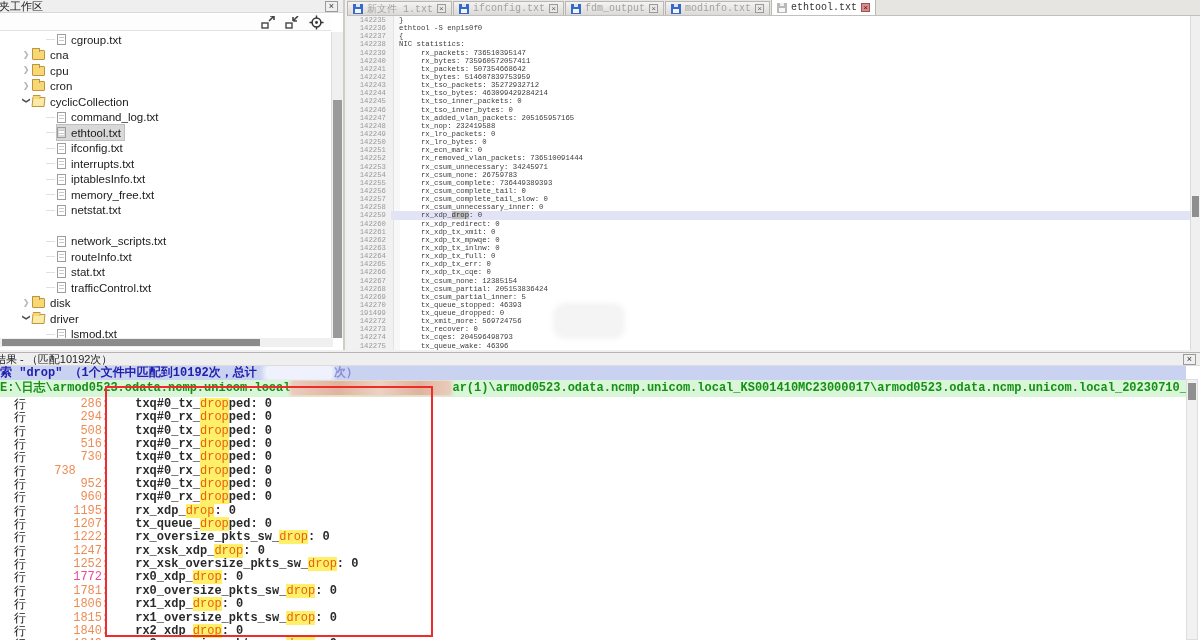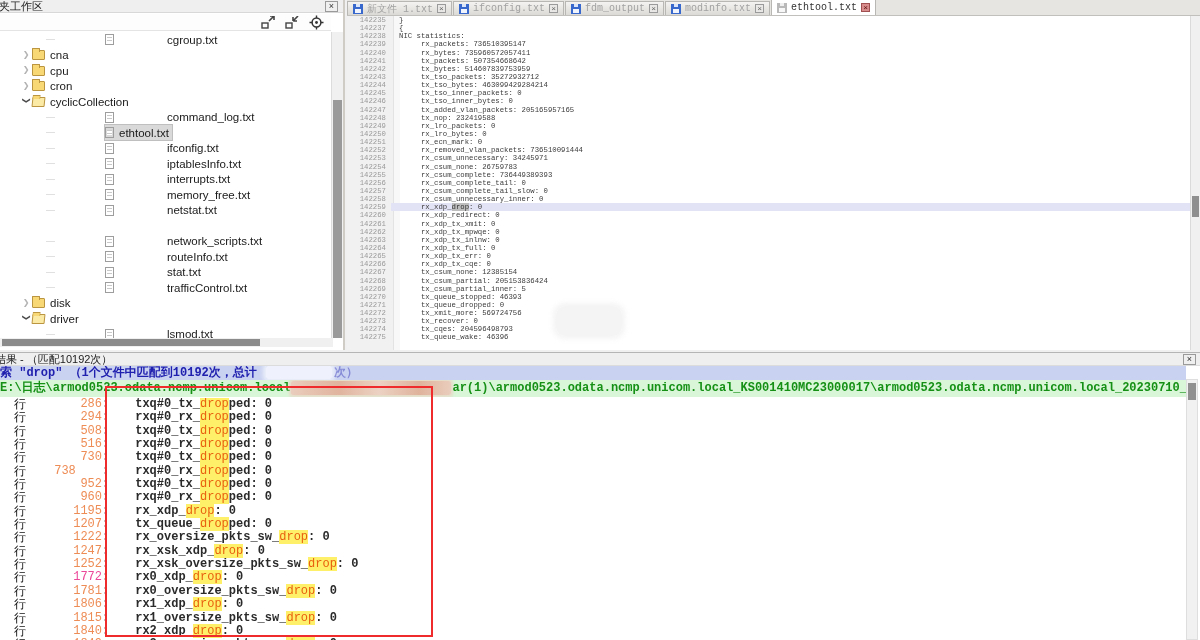--- a/index.html
+++ b/index.html
@@ -21,21 +21,21 @@
   .panel-toolbar { position:absolute; left:0; top:14px; right:12px; height:17px; background:#fdfdfd;
                    display:flex; justify-content:flex-end; align-items:center; gap:7px; padding-right:6px;
                    border-bottom:1px solid #e4e4e4; }
   .tool-btn { width:17px; height:15px; display:flex; align-items:center; justify-content:center; }
   .tool-btn svg { display:block; }
 
   #tree { position:absolute; left:0; top:32px; width:333px; height:306px; overflow:hidden; background:#fff; }
   .tree-row { height:15.5px; display:flex; align-items:center; font-size:11.5px; color:#1a1a1a;
               white-space:nowrap; }
   .tree-row.folder { padding-left:20px; }
-  .tree-row.file   { padding-left:46px;gap:48px; }
+  .tree-row.file   { padding-left:46px; }
   .chev { width:12px; font-size:8px; color:#b3b3b3; display:inline-block; text-align:center;
           transform:translateY(-1px); }
   .chev.open { color:#4a4a4a; transform:rotate(90deg) translateX(-1px); }
   .tick { width:9px; height:1px; background:#e0e0e0; margin-right:2px; }
   .folder-icon { position:relative; width:13px; height:10px; background:#f7d875; border:1px solid #bb953f;
                  border-radius:1px; margin-right:5px; flex:none; }
   .folder-icon::before { content:""; position:absolute; left:-1px; top:-3px; width:6px; height:3px;
                  background:#f7d875; border:1px solid #bb953f; border-bottom:none; border-radius:1px 1px 0 0; }
   .folder-icon.open { background:#fbe9a6; transform:skewX(-6deg); }
   .file-icon { position:relative; width:9px; height:11px; background:#fff; border:1px solid #9d9d9d;
@@ -192,26 +192,26 @@
           </span>
         </div>
         <div class="tree-row file">
           <span class="tick"></span>
           <span class="file-icon"></span>
           <span class="lbl">ifconfig.txt</span>
         </div>
         <div class="tree-row file">
           <span class="tick"></span>
           <span class="file-icon"></span>
+          <span class="lbl">interrupts.txt</span>
+        </div>
+        <div class="tree-row file">
+          <span class="tick"></span>
+          <span class="file-icon"></span>
           <span class="lbl">iptablesInfo.txt</span>
-        </div>
-        <div class="tree-row file">
-          <span class="tick"></span>
-          <span class="file-icon"></span>
-          <span class="lbl">interrupts.txt</span>
         </div>
         <div class="tree-row file">
           <span class="tick"></span>
           <span class="file-icon"></span>
           <span class="lbl">memory_free.txt</span>
         </div>
         <div class="tree-row file">
           <span class="tick"></span>
           <span class="file-icon"></span>
           <span class="lbl">netstat.txt</span>
@@ -284,20 +284,21 @@
           <span class="tab-close">×</span>
         </div>
         <div class="tab active">
           <span class="floppy-icon gray"></span>
           <span class="tab-label">ethtool.txt</span>
           <span class="tab-close">×</span>
         </div>
       </div>
     <div id="editor-body">
         <div class="eline"><span class="lnum">142235</span><span class="ltext">}</span></div>
+        <div class="eline"><span class="lnum">142236</span><span class="ltext">ethtool -S enp1s0f0</span></div>
         <div class="eline"><span class="lnum">142237</span><span class="ltext">{</span></div>
         <div class="eline"><span class="lnum">142238</span><span class="ltext">NIC statistics:</span></div>
         <div class="eline"><span class="lnum">142239</span><span class="ltext">     rx_packets: 736510395147</span></div>
         <div class="eline"><span class="lnum">142240</span><span class="ltext">     rx_bytes: 735960572057411</span></div>
         <div class="eline"><span class="lnum">142241</span><span class="ltext">     tx_packets: 507354668642</span></div>
         <div class="eline"><span class="lnum">142242</span><span class="ltext">     tx_bytes: 514607839753959</span></div>
         <div class="eline"><span class="lnum">142243</span><span class="ltext">     tx_tso_packets: 35272932712</span></div>
         <div class="eline"><span class="lnum">142244</span><span class="ltext">     tx_tso_bytes: 463099429284214</span></div>
         <div class="eline"><span class="lnum">142245</span><span class="ltext">     tx_tso_inner_packets: 0</span></div>
         <div class="eline"><span class="lnum">142246</span><span class="ltext">     tx_tso_inner_bytes: 0</span></div>
@@ -318,21 +319,21 @@
         <div class="eline"><span class="lnum">142261</span><span class="ltext">     rx_xdp_tx_xmit: 0</span></div>
         <div class="eline"><span class="lnum">142262</span><span class="ltext">     rx_xdp_tx_mpwqe: 0</span></div>
         <div class="eline"><span class="lnum">142263</span><span class="ltext">     rx_xdp_tx_inlnw: 0</span></div>
         <div class="eline"><span class="lnum">142264</span><span class="ltext">     rx_xdp_tx_full: 0</span></div>
         <div class="eline"><span class="lnum">142265</span><span class="ltext">     rx_xdp_tx_err: 0</span></div>
         <div class="eline"><span class="lnum">142266</span><span class="ltext">     rx_xdp_tx_cqe: 0</span></div>
         <div class="eline"><span class="lnum">142267</span><span class="ltext">     tx_csum_none: 12385154</span></div>
         <div class="eline"><span class="lnum">142268</span><span class="ltext">     tx_csum_partial: 205153836424</span></div>
         <div class="eline"><span class="lnum">142269</span><span class="ltext">     tx_csum_partial_inner: 5</span></div>
         <div class="eline"><span class="lnum">142270</span><span class="ltext">     tx_queue_stopped: 46393</span></div>
-        <div class="eline"><span class="lnum">142271</span><span class="ltext">     tx_queue_dropped: 0</span></div>
+        <div class="eline"><span class="lnum">191499</span><span class="ltext">     tx_queue_dropped: 0</span></div>
         <div class="eline"><span class="lnum">142272</span><span class="ltext">     tx_xmit_more: 569724756</span></div>
         <div class="eline"><span class="lnum">142273</span><span class="ltext">     tx_recover: 0</span></div>
         <div class="eline"><span class="lnum">142274</span><span class="ltext">     tx_cqes: 204596498793</span></div>
         <div class="eline"><span class="lnum">142275</span><span class="ltext">     tx_queue_wake: 46396</span></div>
       </div>
     <div id="editor-vscroll">
         <div class="thumb"></div>
       </div>
     <div id="editor-blur-patch"></div>
   </div>

